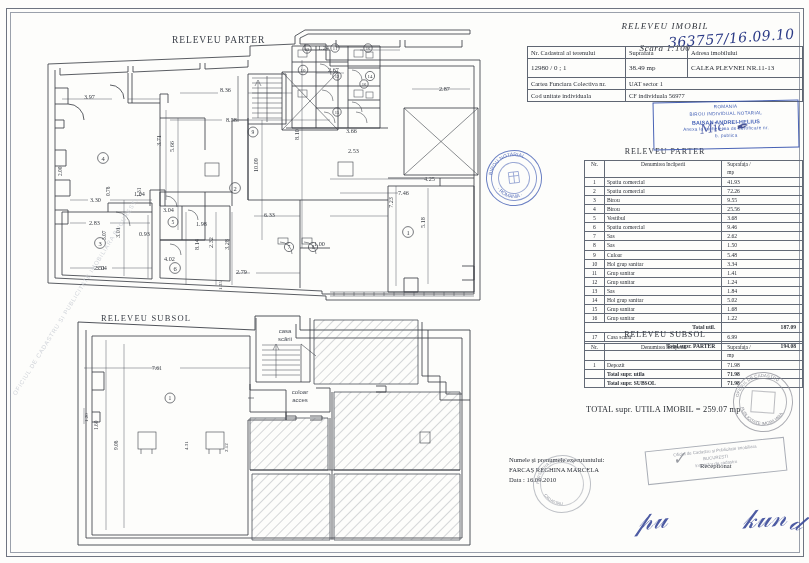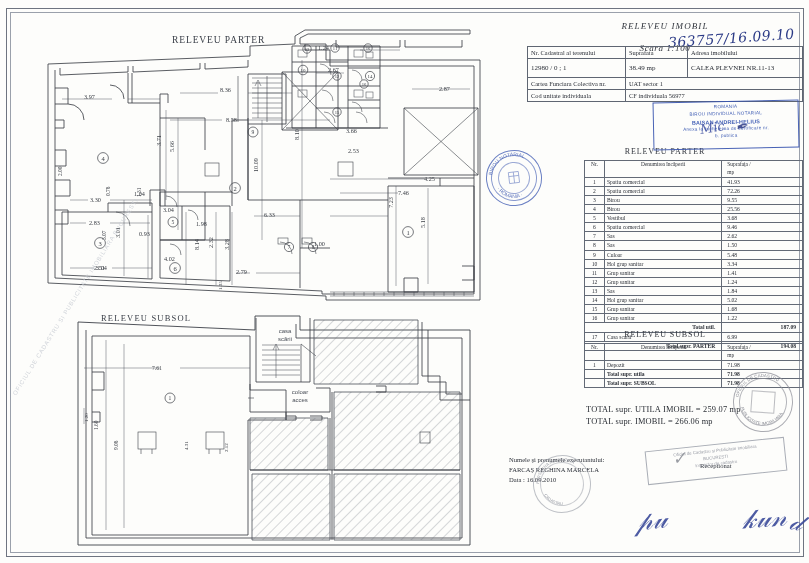--- a/index.html
+++ b/index.html
@@ -782,21 +782,20 @@
         <tr>
           <td class="c-nr"></td>
           <td class="c-name" style="font-weight:bold">Total supr. SUBSOL</td>
           <td class="c-area" style="font-weight:bold">71.98</td>
         </tr>
       </tbody>
   </table>
 
   <div class="totals" id="totals-block">
     <div>TOTAL supr. UTILA IMOBIL  =  259.07 mp</div>
-    <div>TOTAL supr.  IMOBIL  =  266.06 mp</div>
   </div>
 
   <div class="exec">
     <div>Numele şi prenumele executantului:</div>
     <div>FARCAŞ REGHINA MARCELA</div>
     <div>
       <span>Data :</span> <span>16.09.2010</span>
     </div>
   </div>
   <div class="receptionat">Receptionat</div>

